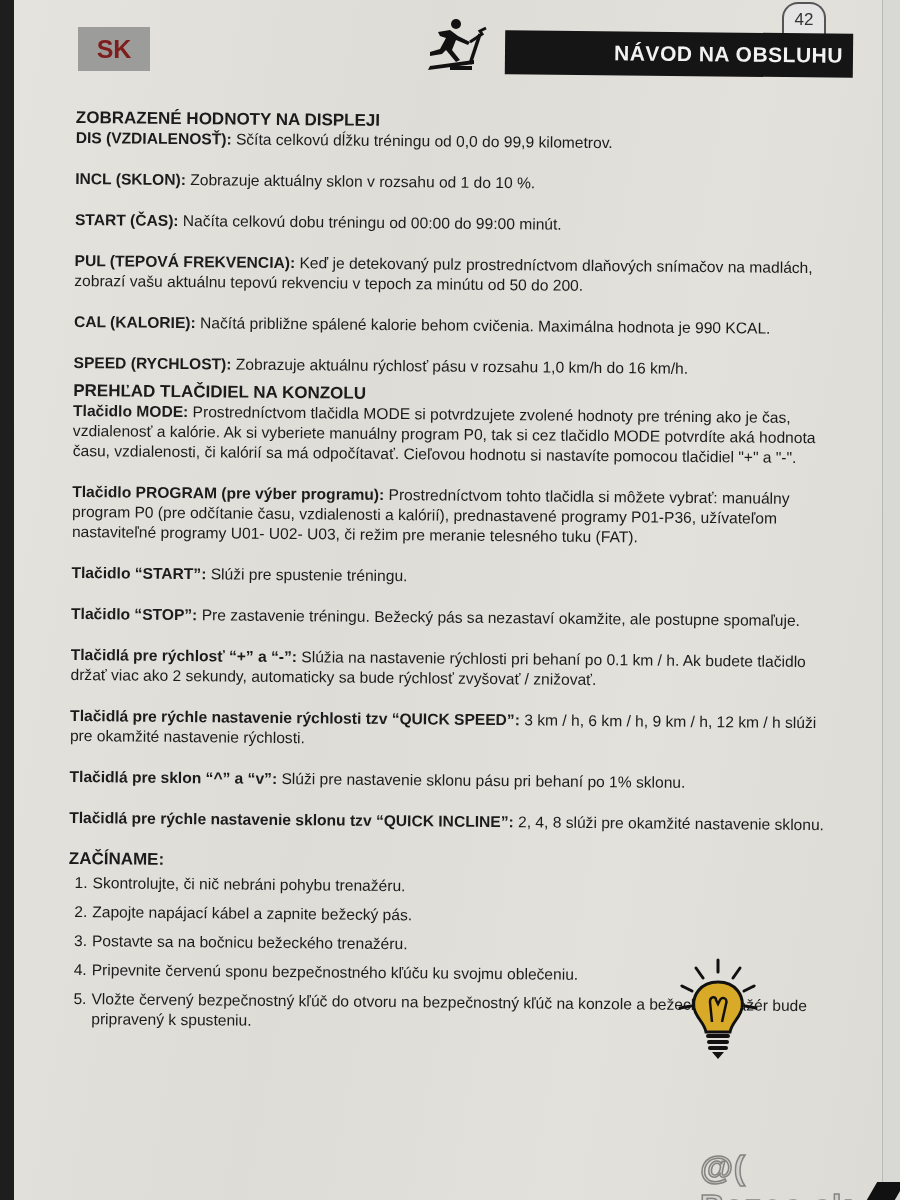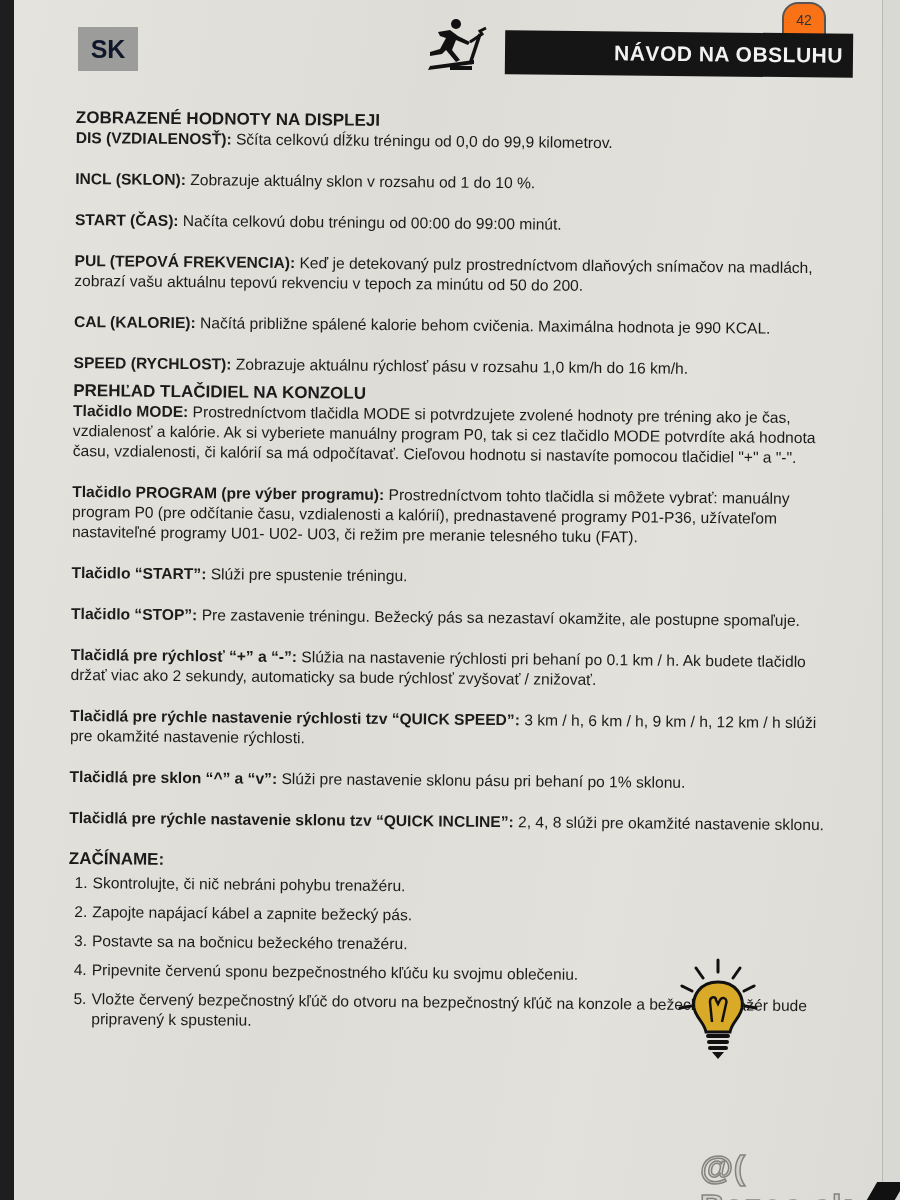--- a/index.html
+++ b/index.html
@@ -11,28 +11,28 @@
     }
     .page {
       position: absolute; left: 14px; top: 0; width: 868px; height: 1200px;
       background: linear-gradient(100deg, #e4e3de 0%, #dedcd6 40%, #e2e1dc 70%, #dcdbd5 100%);
     }
     .right-strip {
       position: absolute; left: 882px; top: 0; width: 18px; height: 1200px;
       background: #d8d8d4; border-left: 1px solid #b9b9b4;
     }
     .lang-badge {
-      position: absolute; left: 78px; top: 27px; width: 60px; height: 44px;
-      background: #9c9c9a; color: #0f172a; font-weight: bold; font-size: 25px;
+      position: absolute; left: 78px; top: 27px; width: 72px; height: 44px;
+      background: #9c9c9a; color: #7f1d1d; font-weight: bold; font-size: 25px;
       display: flex; align-items: center; justify-content: center;
     }
     .page-num {
       position: absolute; left: 782px; top: 2px; width: 40px; height: 32px;
       border: 2px solid #555; border-bottom: none; border-radius: 16px 16px 0 0;
-      background: #f97316; color: #333; font-size: 14px;
+      background: #e5e5e5; color: #333; font-size: 17px;
       display: flex; align-items: center; justify-content: center;
     }
     .header-banner {
       position: absolute; left: 505px; top: 32px; width: 348px; height: 44px;
       background: #151515; color: #f2f2f2; font-weight: bold; font-size: 21px;
       display: flex; align-items: center; justify-content: flex-end; padding-right: 10px;
       box-sizing: border-box; letter-spacing: 0.5px;
       transform: rotate(0.6deg);
     }
     .treadmill-icon { position: absolute; left: 420px; top: 14px; width: 70px; height: 58px; }

